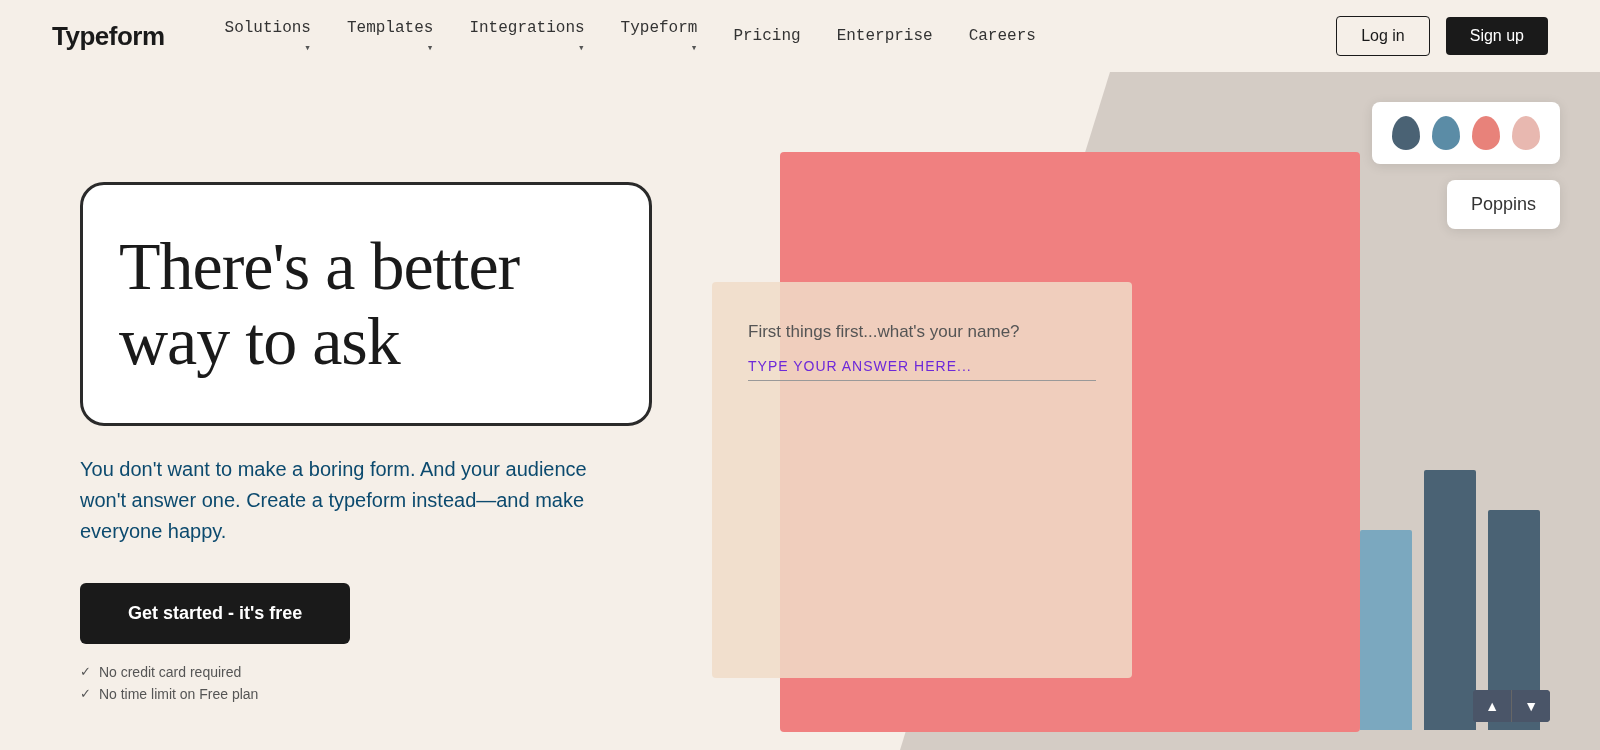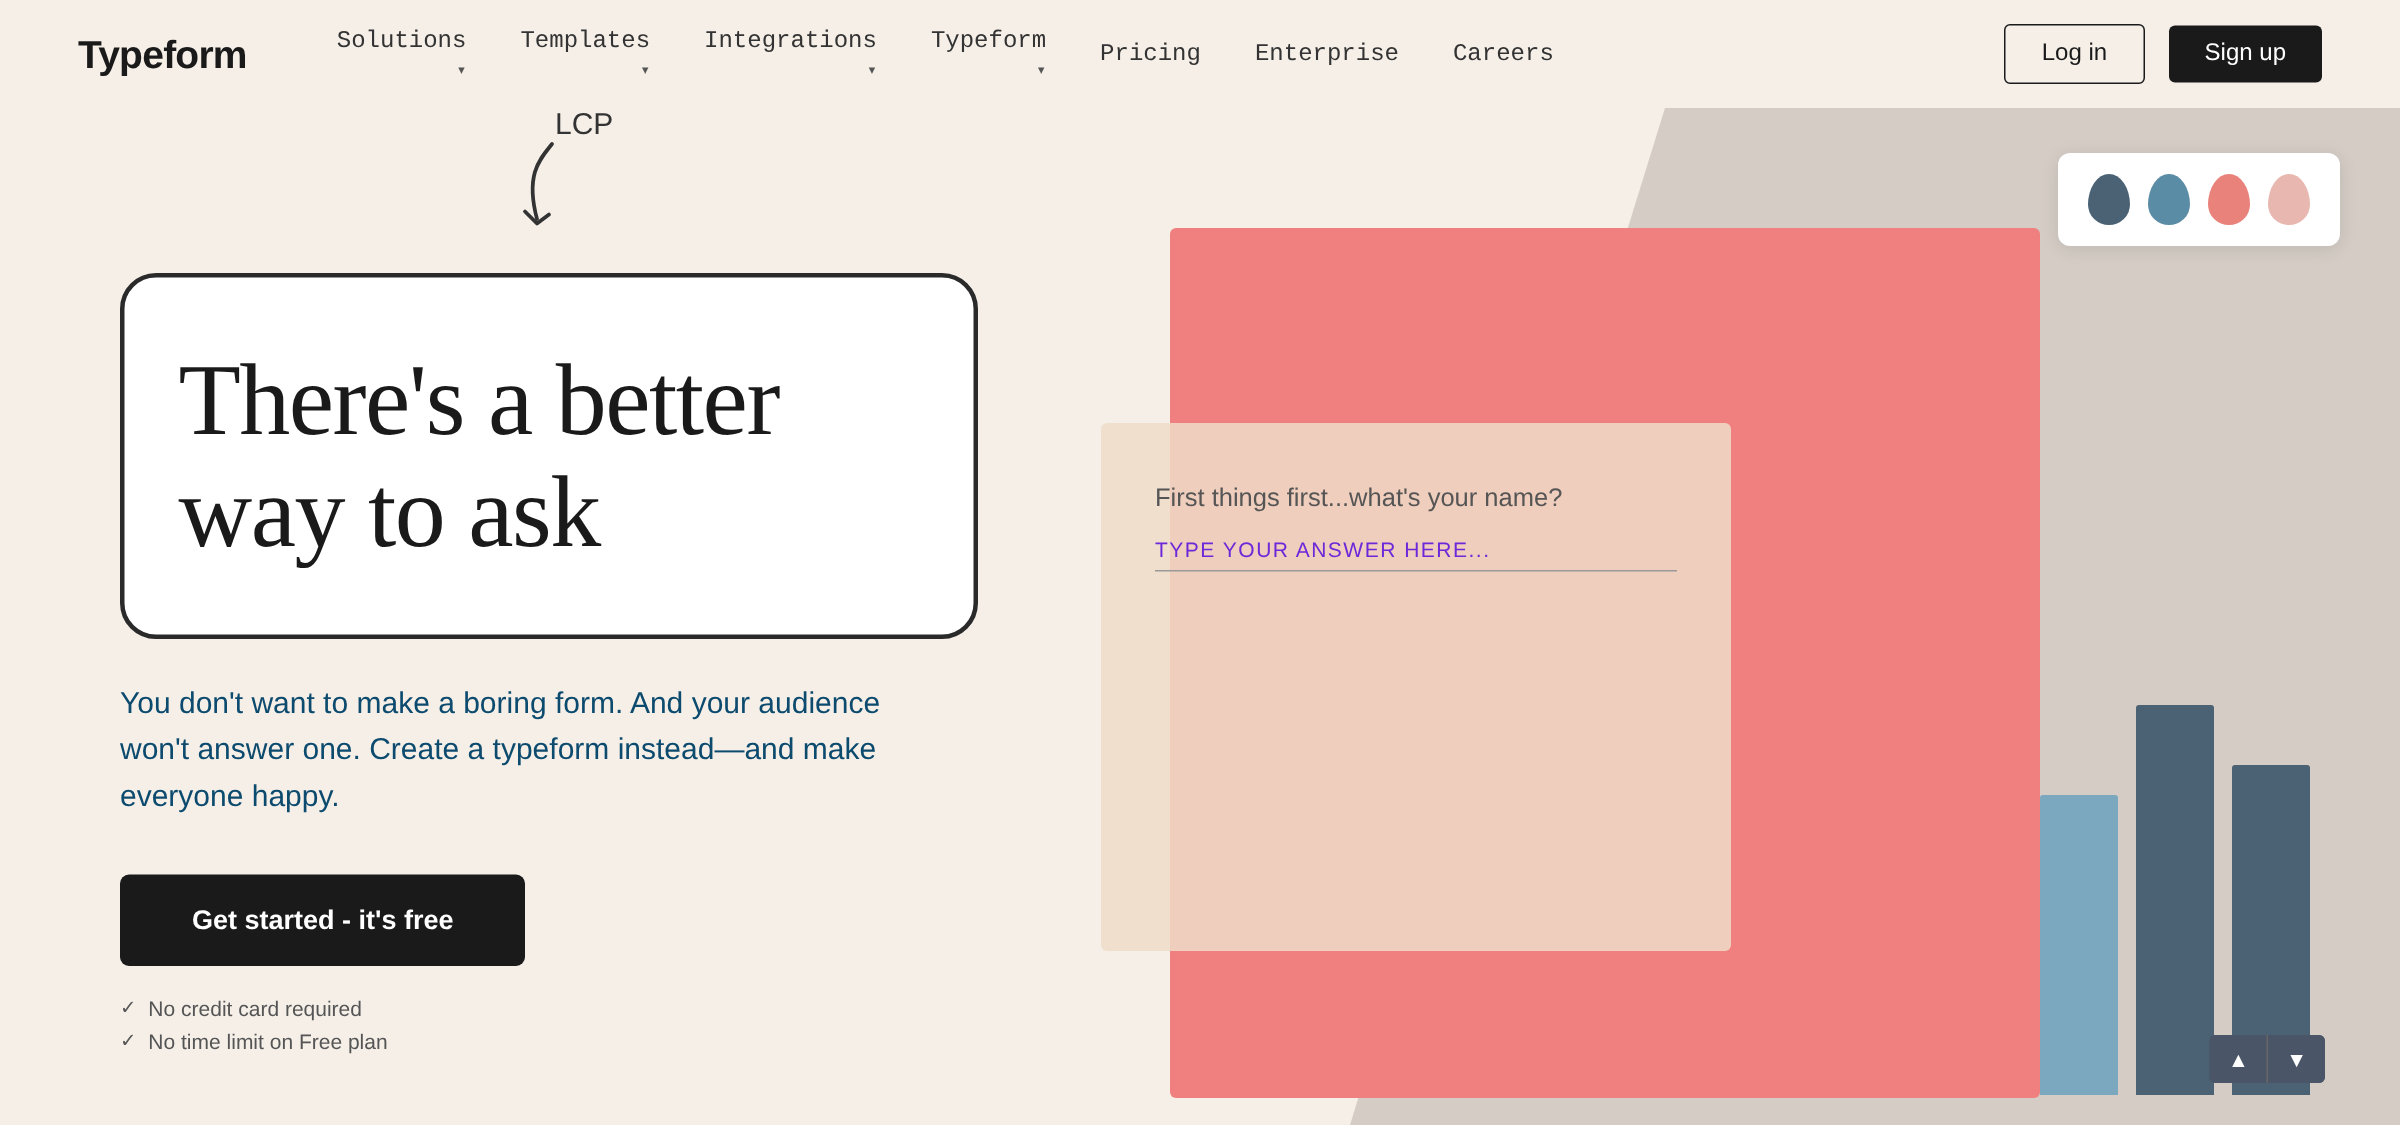--- a/index.html
+++ b/index.html
@@ -221,23 +221,23 @@
       height: 580px;
       background: #f08080;
       border-radius: 4px;
       z-index: 2;
     }
 
     
     .form-card {
       position: absolute;
       top: 210px;
-      left: 34px;
+      left: 12px;
       width: 420px;
-      height: 352px;
+      height: 396px;
       background: rgba(240, 220, 200, 0.85);
       border-radius: 4px;
       z-index: 3;
       padding: 40px 36px;
     }
 
     .form-card-question {
       font-family: 'Arial', sans-serif;
       font-size: 17px;
       color: #555;
@@ -379,27 +379,20 @@
   <div class="nav-actions">
     <button class="btn-login">Log in</button>
     <button class="btn-signup">Sign up</button>
   </div>
 </nav>
 
 <div class="hero">
 
   <div class="hero-left">
 
-    <div class="lcp-annotation">
-      <span class="lcp-text">LCP</span>
-      <svg class="lcp-arrow" viewBox="0 0 40 60" fill="none" xmlns="http://www.w3.org/2000/svg">
-        <path d="M 28 5 C 20 15, 10 25, 18 55" stroke="#333" stroke-width="2.5" fill="none" stroke-linecap="round"></path>
-        <path d="M 10 50 L 18 58 L 26 52" stroke="#333" stroke-width="2.5" fill="none" stroke-linecap="round" stroke-linejoin="round"></path>
-      </svg>
-    </div>
 
     <div class="headline-box">
       <div class="headline-text">There's a better way to ask</div>
     </div>
 
     <div class="subheadline">You don't want to make a boring form. And your audience won't answer one. Create a typeform instead—and make everyone happy.</div>
 
     <button class="cta-button">Get started - it's free</button>
 
     <div class="trust-items">
@@ -431,20 +424,23 @@
       <div class="bar" style="width: 52px; height: 220px; background: #4a6274;"></div>
     </div>
 
     <div class="color-panel">
       <div class="color-dot" style="background: #4a6274;"></div>
       <div class="color-dot" style="background: #5b8ca6;"></div>
       <div class="color-dot" style="background: #e8827a;"></div>
       <div class="color-dot" style="background: #e8b8b0;"></div>
     </div>
 
+    <div class="font-panel">
+      <span class="font-panel-text">Poppins</span>
+    </div>
 
     <div class="nav-arrows">
       <button class="nav-arrow-btn">▲</button>
       <button class="nav-arrow-btn">▼</button>
     </div>
 
   </div>
 </div>
 
 </body></html>

